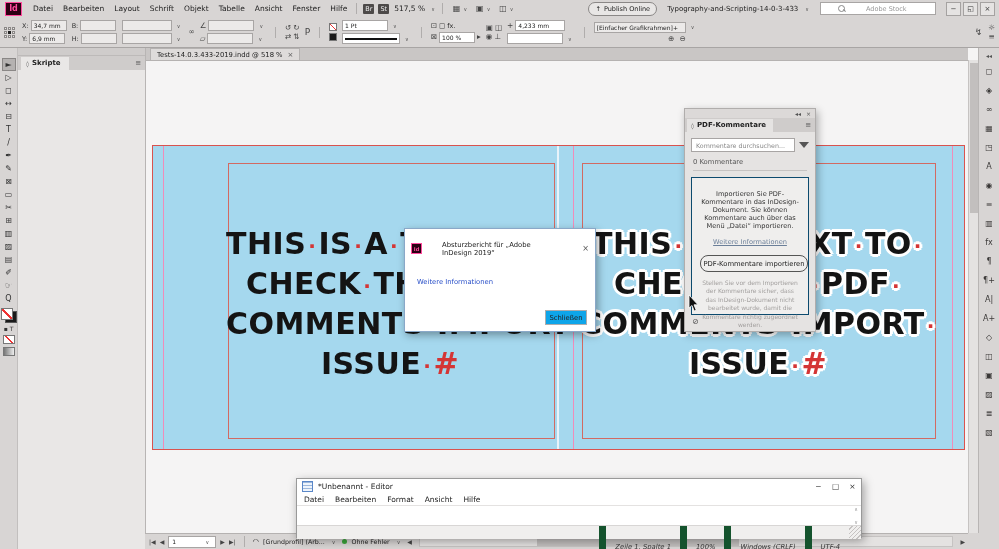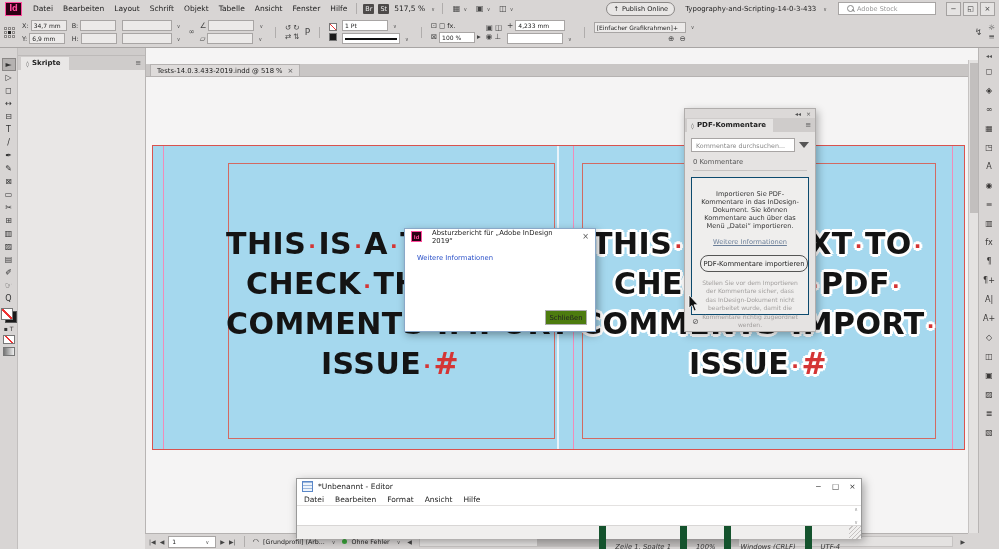--- a/index.html
+++ b/index.html
@@ -15,21 +15,21 @@
   .mitem{padding:0 5px;white-space:nowrap;}
   .vdiv{width:1px;height:11px;background:#b0adac;margin:0 4px;}
   .badge{background:#4d4a49;color:#eee;font-size:6.5px;padding:1px 2px;border-radius:1px;margin:0 2px;}
   .zoomlvl{margin:0 3px;white-space:nowrap;}
   .chev{font-size:5px;color:#555;margin:0 3px;}
   .viewico{font-size:8px;color:#444;margin-left:6px;}
   .pill{display:flex;align-items:center;border:1px solid #8a8786;border-radius:7px;height:12px;
         padding:0 6px;background:#e8e6e5;font-size:6.5px;white-space:nowrap;margin-left:auto;}
   .wsname{margin:0 4px 0 10px;font-size:7px;white-space:nowrap;}
   .searchbox{display:flex;align-items:center;width:80px;height:11px;background:#fff;
-             border:1px solid #a8a5a4;margin-left:8px;font-size:6.5px;color:#999;padding:0 8px;gap:3px;}
+             border:1px solid #a8a5a4;margin-left:8px;font-size:6.5px;color:#999;padding:0 17px;gap:21px;}
   .mag{width:5px;height:5px;border:1px solid #888;border-radius:50%;position:relative;flex:none;}
   .mag::after{content:"";position:absolute;left:4px;top:4px;width:3px;height:1px;background:#888;transform:rotate(45deg);}
   .winbtns{display:flex;margin-left:10px;margin-right:4px;gap:2px;}
   .winbtn{width:13px;height:12px;border:1px solid #a5a2a1;background:#e5e3e2;font-size:7px;
           display:flex;align-items:center;justify-content:center;color:#333;}
   
   .ctrlbar{left:0;top:17px;width:999px;height:31px;background:#d8d5d4;border-bottom:1px solid #a8a5a4;
            display:flex;align-items:center;font-size:6.5px;gap:5px;padding-left:4px;box-sizing:border-box;}
   .refgrid{display:grid;grid-template-columns:repeat(3,3px);grid-template-rows:repeat(3,3px);gap:1px;margin-right:2px;}
   .refdot{width:3px;height:3px;border:1px solid #8a8786;box-sizing:border-box;background:#e8e6e5;}
@@ -42,21 +42,21 @@
   .fld.w{background:#fff;}
   .ico{color:#444;font-size:7.5px;line-height:1;}
   .chip{width:8px;height:8px;border:1px solid #777;box-sizing:border-box;}
   .chip.none{background:linear-gradient(45deg,#fff 42%,#e33 42%,#e33 58%,#fff 58%);}
   .chip.black{background:#1a1a1a;}
   .strokestyle{width:52px;height:9px;background:#fff;border:1px solid #a8a5a4;display:flex;align-items:center;padding:0 2px;}
   .strokestyle i{display:block;width:100%;height:2px;background:#111;}
   .ctrl-right{margin-left:auto;display:flex;align-items:center;gap:6px;padding-right:4px;}
   
   .tabbar{left:145px;top:48px;width:823px;height:12px;background:#c9c6c5;border-bottom:1px solid #b5b2b1;
-          display:flex;align-items:flex-end;margin-top:16px;}
+          display:flex;align-items:flex-end;}
   .doctab{background:#dedbda;height:11px;display:flex;align-items:center;padding:0 6px;gap:5px;
           font-size:6.8px;margin-left:5px;border:1px solid #b5b2b1;border-bottom:none;}
   .doctab .x{color:#555;font-size:7px;}
   
   .toolscol{left:0;top:48px;width:18px;height:501px;background:#d8d5d4;border-right:1px solid #c2bfbe;
             display:flex;flex-direction:column;align-items:center;padding-top:10px;box-sizing:border-box;}
   .tool{width:14px;height:13px;display:flex;align-items:center;justify-content:center;font-size:8px;color:#333;}
   .tool.sel{background:#b5b2b1;border:1px solid #8a8786;box-sizing:border-box;}
   .fillstroke{position:relative;width:16px;height:15px;margin-top:3px;}
   .fs-stroke{position:absolute;right:0;bottom:0;width:10px;height:10px;background:#1a1a1a;border:1px solid #555;}
@@ -82,27 +82,27 @@
   .comic{position:absolute;top:224px;text-align:center;font-family:"DejaVu Sans",sans-serif;
          font-weight:800;font-size:30px;color:#141414;letter-spacing:0.5px;}
   .cline{height:40px;line-height:40px;white-space:nowrap;}
   .sp{color:#d43535;font-size:20px;vertical-align:middle;padding:0 2px;}
   .marker{color:#d43535;}
   .outlined .cline{text-shadow:-3px 0 0 #fff,3px 0 0 #fff,0 -3px 0 #fff,0 3px 0 #fff,
                    -2px -2px 0 #fff,2px -2px 0 #fff,-2px 2px 0 #fff,2px 2px 0 #fff;}
   
   .crash{left:404px;top:228px;width:190px;height:102px;background:#fff;border:1px solid #8aa8c8;
          box-shadow:2px 3px 8px rgba(0,0,0,.35);z-index:20;font-size:6.8px;}
-  .crash-title{display:flex;align-items:center;height:15px;padding:0 6px;gap:10px;}
+  .crash-title{display:flex;align-items:center;height:15px;padding:12px 6px;gap:20px;}
   .crash-ico{width:9px;height:9px;background:#2b0013;color:#ff4a9d;border:1px solid #ff4a9d;
              font-size:5px;font-weight:bold;display:flex;align-items:center;justify-content:center;flex:none;}
   .crash-x{margin-left:auto;color:#555;font-size:8px;}
   .crash-body{padding:6px 12px 0 12px;color:#1a1a1a;line-height:1.45;}
   .crash-link{padding:10px 12px 0 12px;color:#2a50c8;}
-  .crash-btn{position:absolute;right:8px;bottom:6px;width:40px;height:13px;background:#4d7c0f;
+  .crash-btn{position:absolute;right:8px;bottom:6px;width:40px;height:13px;background:#0ea5e9;
              border:1px solid #adadad;display:flex;align-items:center;justify-content:center;font-size:6.8px;color:#222;}
   
   .pdfpanel{left:684px;top:108px;width:132px;height:224px;background:#e5e3e2;border:1px solid #b0adac;
             box-shadow:2px 3px 8px rgba(0,0,0,.3);z-index:15;box-sizing:border-box;}
   .pp-top{height:9px;background:#dcd9d8;display:flex;justify-content:flex-end;align-items:center;
           gap:5px;padding-right:4px;font-size:6px;color:#555;}
   .pp-tabrow{height:14px;background:#cfcccb;display:flex;align-items:center;}
   .pp-tab{background:#e5e3e2;height:13px;display:flex;align-items:center;gap:3px;padding:0 7px 0 4px;
           font-size:7px;font-weight:bold;margin-left:2px;}
   .pp-search{margin:6px 6px 0 6px;display:flex;align-items:center;gap:4px;}

